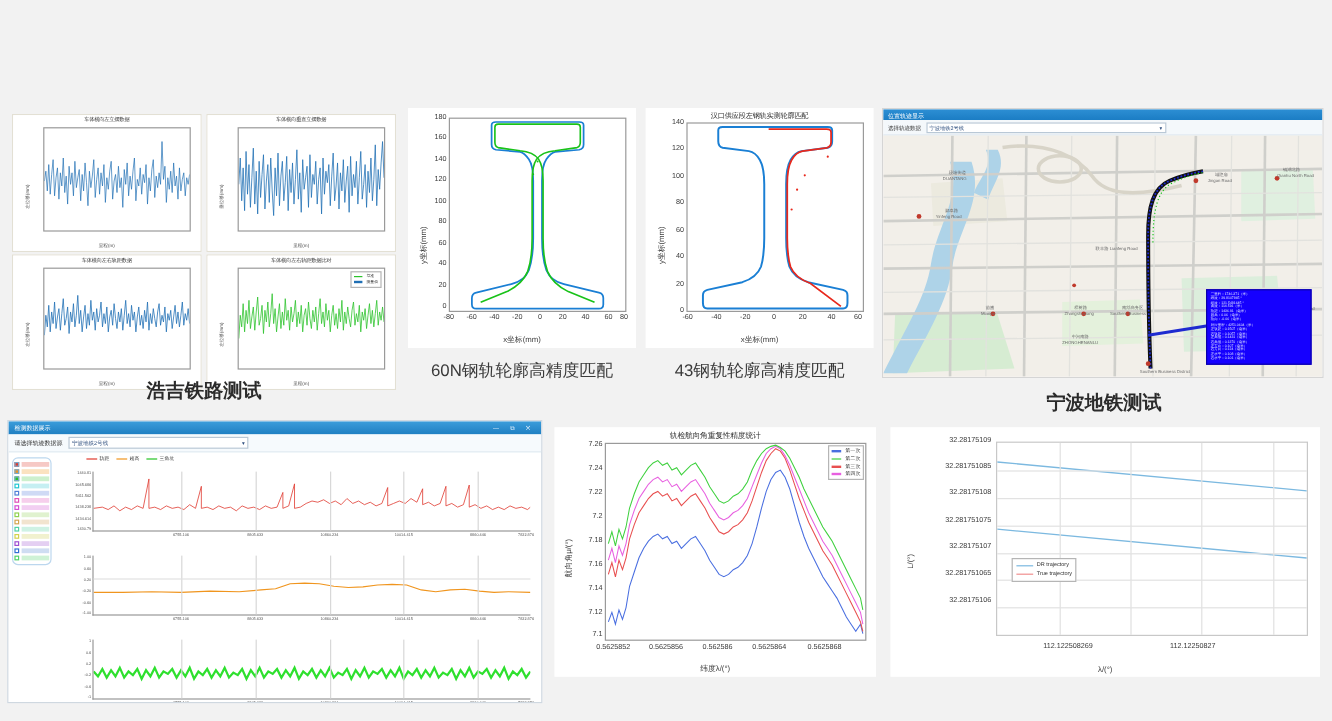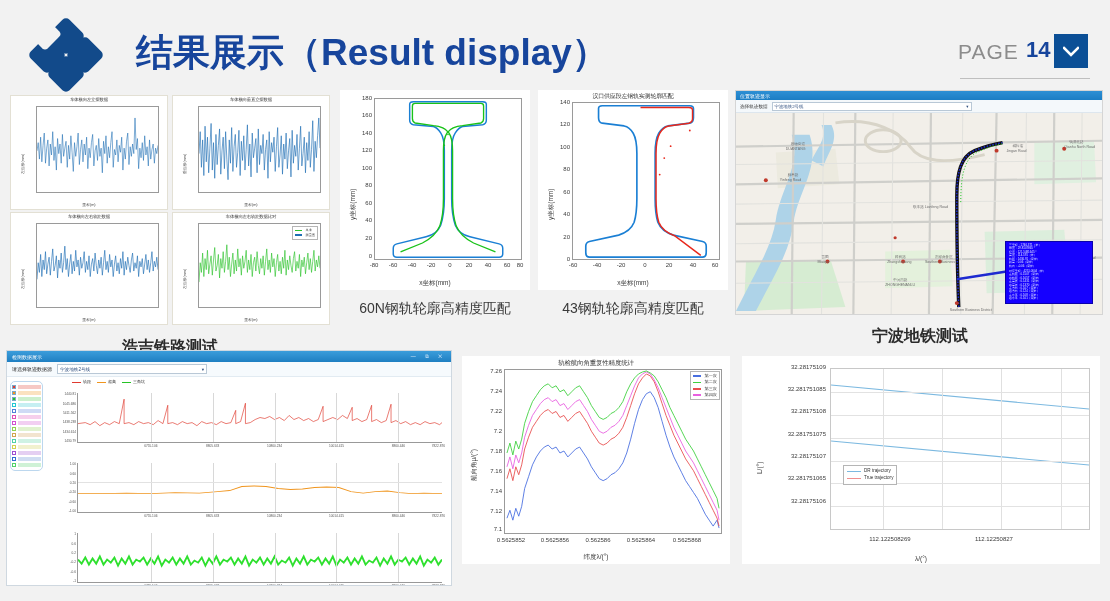--- a/index.html
+++ b/index.html
@@ -134,41 +134,20 @@
   .subplot .sytick { position: absolute; right: 100%; font-size: 3.2px; color: #555; white-space: nowrap; padding-right: 2px; transform: translateY(-50%); }
   .subplot .sxtick { position: absolute; top: 100%; font-size: 3.2px; color: #555; white-space: nowrap; transform: translateX(-50%); padding-top: 2px; }
   .gridv { position: absolute; top: 0; bottom: 0; width: 0.5px; background: #d8d8d8; }
   .gridh { position: absolute; left: 0; right: 0; height: 0.5px; background: #e2e2e2; }
 </style>
 </head>
 <body>
 
 <div class="page">
 
-  <div class="header">
-    <div class="logo">
-      <div class="lz l-top"></div>
-        <div class="lz l-left"></div>
-      <div class="lz l-right"></div>
-        <div class="lz l-bot"></div>
-      <div class="l-mid"></div>
-    </div>
-    <div class="title">结果展示（Result display）</div>
-
-    <div class="pagebox">
-      <span class="pg-label">PAGE</span>
-      <span class="pg-num">14</span>
-      <span class="pg-btn">
-        <svg width="16" height="11" viewBox="0 0 16 11">
-            <path d="M1 2 L8 9 L15 2" stroke="#fff" stroke-width="2.6" fill="none" stroke-linecap="square"></path>
-          </svg>
-      </span>
-      <span class="pg-rule"></span>
-    </div>
-  </div>
 
   <div class="card" style="left:10px;top:95px;width:158px;height:115px;">
     <div class="plot" style="left:0;top:0;right:0;bottom:0;">
       <div class="ptitle">车体横向左立摆数据</div>
       <div class="ylab" style="left:9px;top:78px;">左位移(mm)</div>
       <div class="axes" style="left:25px;top:10px;right:8px;bottom:16px;">
         <svg width="100%" height="100%" viewBox="0 0 100 62" preserveAspectRatio="none">
           <path fill="none" stroke="#1f6fb4" stroke-width="0.45" d="M0,32 L1,26 L2,38 L3,22 L4,40 L5,28 L6,19 L7,41 L8,30 L9,24 L10,43 L11,27 L12,35 L13,18 L14,39 L15,29 L16,46 L17,23 L18,34 L19,27 L20,41 L21,20 L22,36 L23,30 L24,25 L25,44 L26,28 L27,38 L28,21 L29,33 L30,47 L31,26 L32,36 L33,29 L34,19 L35,42 L36,31 L37,24 L38,40 L39,27 L40,35 L41,22 L42,45 L43,30 L44,37 L45,26 L46,20 L47,43 L48,32 L49,28 L50,39 L51,23 L52,36 L53,30 L54,48 L55,25 L56,34 L57,21 L58,41 L59,29 L60,37 L61,26 L62,18 L63,44 L64,31 L65,35 L66,24 L67,40 L68,28 L69,33 L70,22 L71,46 L72,30 L73,38 L74,25 L75,19 L76,42 L77,29 L78,36 L79,27 L80,34 L81,8 L82,31 L83,23 L84,45 L85,30 L86,37 L87,26 L88,39 L89,21 L90,35 L91,29 L92,43 L93,24 L94,38 L95,31 L96,27 L97,41 L98,30 L99,34 L100,28"></path>
         </svg>
       </div>
@@ -218,21 +197,21 @@
           <div class="lrow">
               <span class="lswatch" style="background:#1f6fb4;width:7px;"></span>
               <span>测量值</span>
             </div>
         </div>
       </div>
       <div class="xlab" style="bottom:2px;">里程(m)</div>
     </div>
   </div>
 
-  <div class="caption" style="left:10px;top:337px;width:320px;font-size:16px;">浩吉铁路测试</div>
+  <div class="caption" style="left:10px;top:316px;width:320px;font-size:16px;">浩吉铁路测试</div>
 
   <div class="plot big" style="left:340px;top:90px;width:190px;height:200px;">
     <div class="axes" style="left:34px;top:8px;right:8px;bottom:30px;">
       <svg width="100%" height="100%" viewBox="0 0 160 180" preserveAspectRatio="none">
 
         <path fill="none" stroke="#1a7fd4" stroke-width="1.6" d="M24,178 L136,178 Q140,178 140,174 L140,168 Q140,164 136,163 L104,155 Q92,152 88,142 Q84,130 84,112 L84,58 Q84,44 88,38 Q92,32 96,31 L118,29 Q122,28 122,24 L122,6 Q122,3 118,3 L42,3 Q38,3 38,6 L38,24 Q38,28 42,29 L64,31 Q68,32 72,38 Q76,44 76,58 L76,112 Q76,130 72,142 Q68,152 56,155 L24,163 Q20,164 20,168 L20,174 Q20,178 24,178 Z"></path>
 
         <path fill="none" stroke="#19c219" stroke-width="1.5" d="M28,172 L52,162 Q66,155 71,143 Q75,131 75,112 L75,58 Q75,44 79,38 Q84,31 96,30 L116,27 Q119,26 119,22 L119,8 Q119,5 116,5 L44,5 Q41,5 41,8 L41,22 Q41,26 44,27 L64,30 Q76,31 81,38 Q85,44 85,58 L85,112 Q85,131 89,143 Q94,155 108,162 L132,172"></path>
         <circle cx="76" cy="52" r="0.9" fill="#19c219"></circle>
         <circle cx="80" cy="40" r="0.9" fill="#19c219"></circle>

